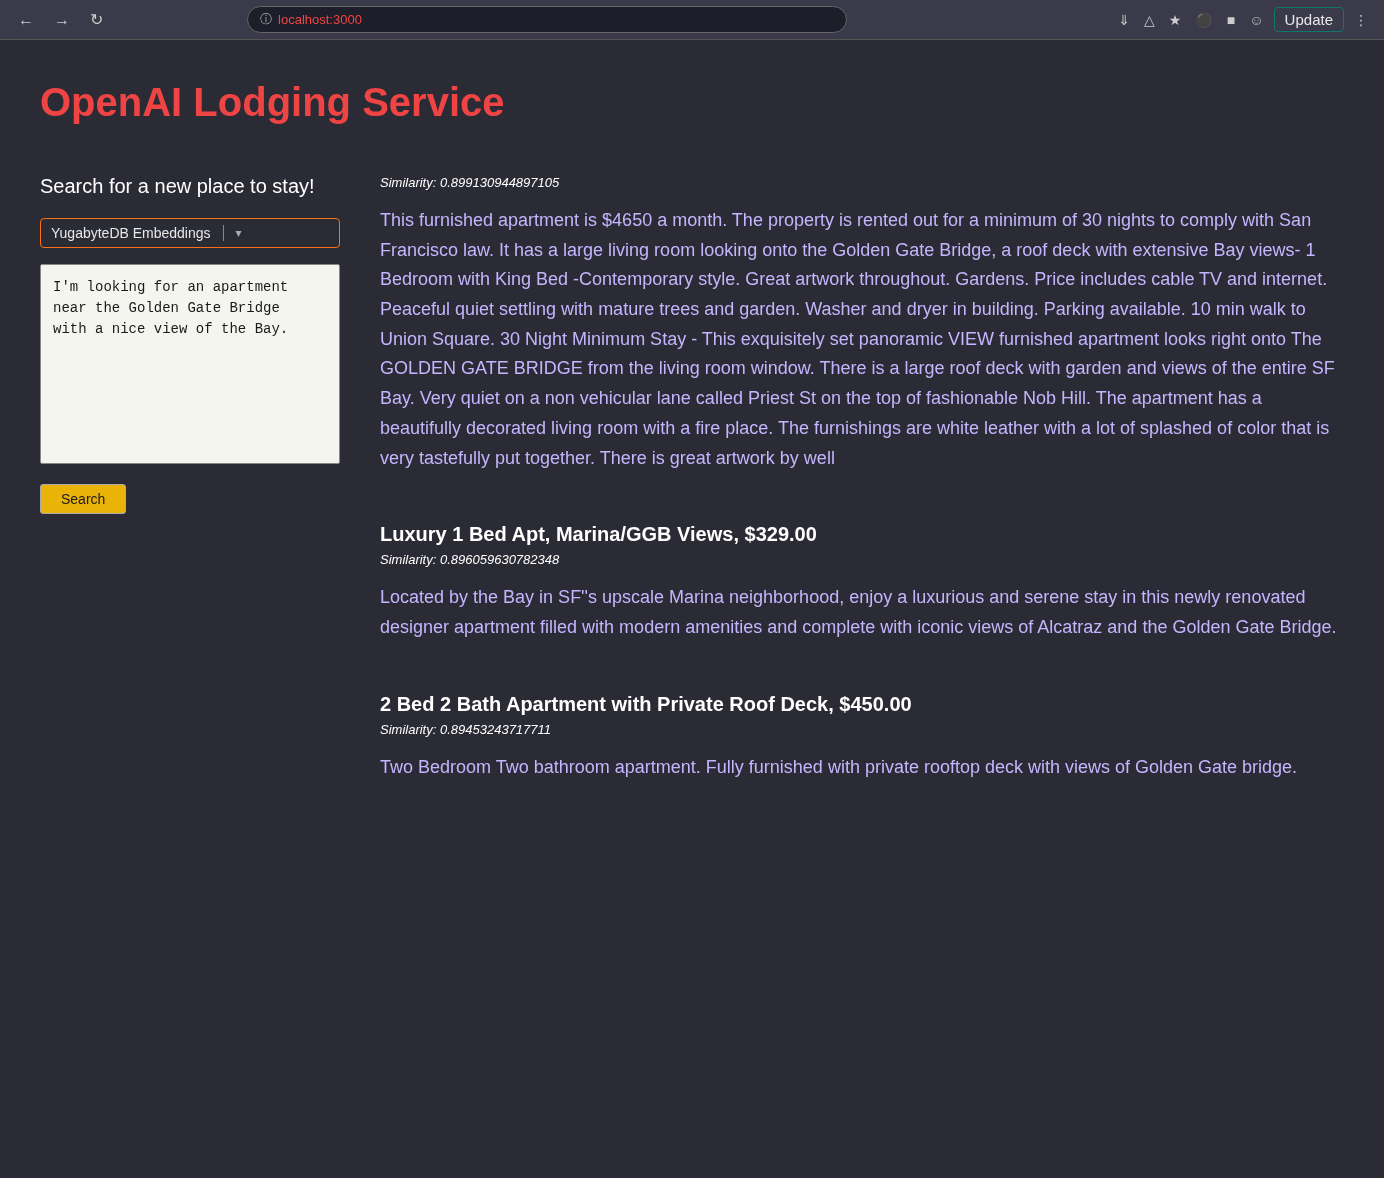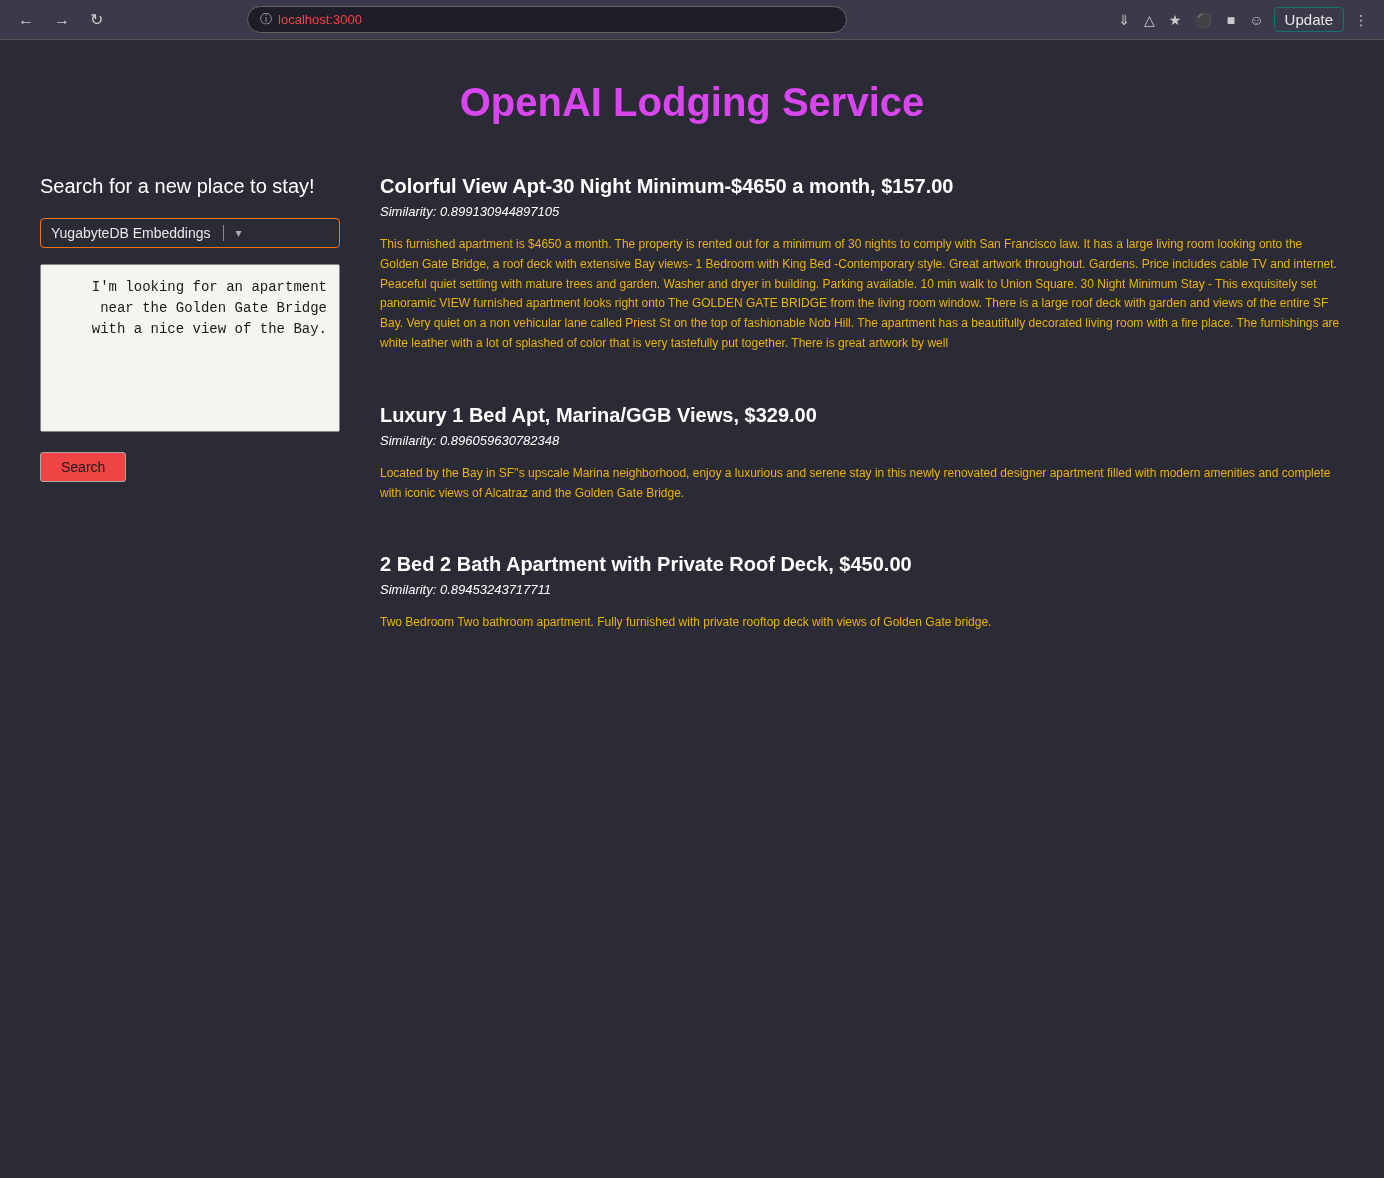--- a/index.html
+++ b/index.html
@@ -87,24 +87,24 @@
     }
 
     
     .main-content {
       padding: 40px 40px 40px 40px;
       max-width: 1384px;
       margin: 0 auto;
     }
 
     .page-title {
-      text-align: center;
+      text-align: left;
       font-size: 40px;
       font-weight: bold;
-      color: #d946ef;
+      color: #ef4444;
       margin-bottom: 50px;
     }
 
     .content-layout {
       display: flex;
       gap: 40px;
       align-items: flex-start;
     }
 
     
@@ -145,36 +145,35 @@
       margin: 0 4px;
     }
 
     .dropdown-arrow {
       color: #aaa;
       font-size: 12px;
     }
 
     .search-textarea {
       width: 100%;
-      height: 168px;
+      height: 200px;
       background: #f5f5f0;
       border: 1px solid #888;
       color: #1a1a1a;
       padding: 12px;
       font-family: 'Courier New', monospace;
       font-size: 14px;
       line-height: 1.5;
       resize: none;
       border-radius: 2px;
       margin-bottom: 16px;
-      text-align: right;
     }
 
     .search-button {
-      background: #ef4444;
+      background: #eab308;
       border: 1px solid #aaa;
       color: #1a1a1a;
       padding: 6px 20px;
       font-size: 14px;
       cursor: pointer;
       border-radius: 3px;
     }
 
     
     .right-panel {
@@ -193,22 +192,22 @@
     }
 
     .listing-similarity {
       font-size: 13px;
       color: #ffffff;
       font-style: italic;
       margin-bottom: 16px;
     }
 
     .listing-description {
-      font-size: 12px;
-      color: #eab308;
+      font-size: 18px;
+      color: #c4b5fd;
       line-height: 1.65;
     }
   </style>
 </head>
 <body>
 
 <div class="browser-chrome">
   <button class="nav-btn">←</button>
   <button class="nav-btn">→</button>
   <button class="nav-btn">↻</button>
@@ -253,21 +252,20 @@
 with a nice view of the Bay.</textarea>
 
       <button class="search-button">Search</button>
 
     </div>
 
     <div class="right-panel">
 
       <div id="listings-container">
           <div class="listing">
-      <div class="listing-title">Colorful View Apt-30 Night Minimum-$4650 a month, $157.00</div>
       <div class="listing-similarity">Similarity: 0.899130944897105</div>
       <div class="listing-description">This furnished apartment is $4650 a month. The property is rented out for a minimum of 30 nights to comply with San Francisco law. It has a large living room looking onto the Golden Gate Bridge, a roof deck with extensive Bay views- 1 Bedroom with King Bed -Contemporary style. Great artwork throughout. Gardens. Price includes cable TV and internet. Peaceful quiet settling with mature trees and garden. Washer and dryer in building. Parking available. 10 min walk to Union Square. 30 Night Minimum Stay - This exquisitely set panoramic VIEW furnished apartment looks right onto The GOLDEN GATE BRIDGE from the living room window. There is a large roof deck with garden and views of the entire SF Bay. Very quiet on a non vehicular lane called Priest St on the top of fashionable Nob Hill. The apartment has a beautifully decorated living room with a fire place. The furnishings are white leather with a lot of splashed of color that is very tastefully put together. There is great artwork by well</div>
     </div>
           <div class="listing">
       <div class="listing-title">Luxury 1 Bed Apt, Marina/GGB Views, $329.00</div>
       <div class="listing-similarity">Similarity: 0.896059630782348</div>
       <div class="listing-description">Located by the Bay in SF''s upscale Marina neighborhood, enjoy a luxurious and serene stay in this newly renovated designer apartment filled with modern amenities and complete with iconic views of Alcatraz and the Golden Gate Bridge.</div>
     </div>
           <div class="listing">
       <div class="listing-title">2 Bed 2 Bath Apartment with Private Roof Deck, $450.00</div>

